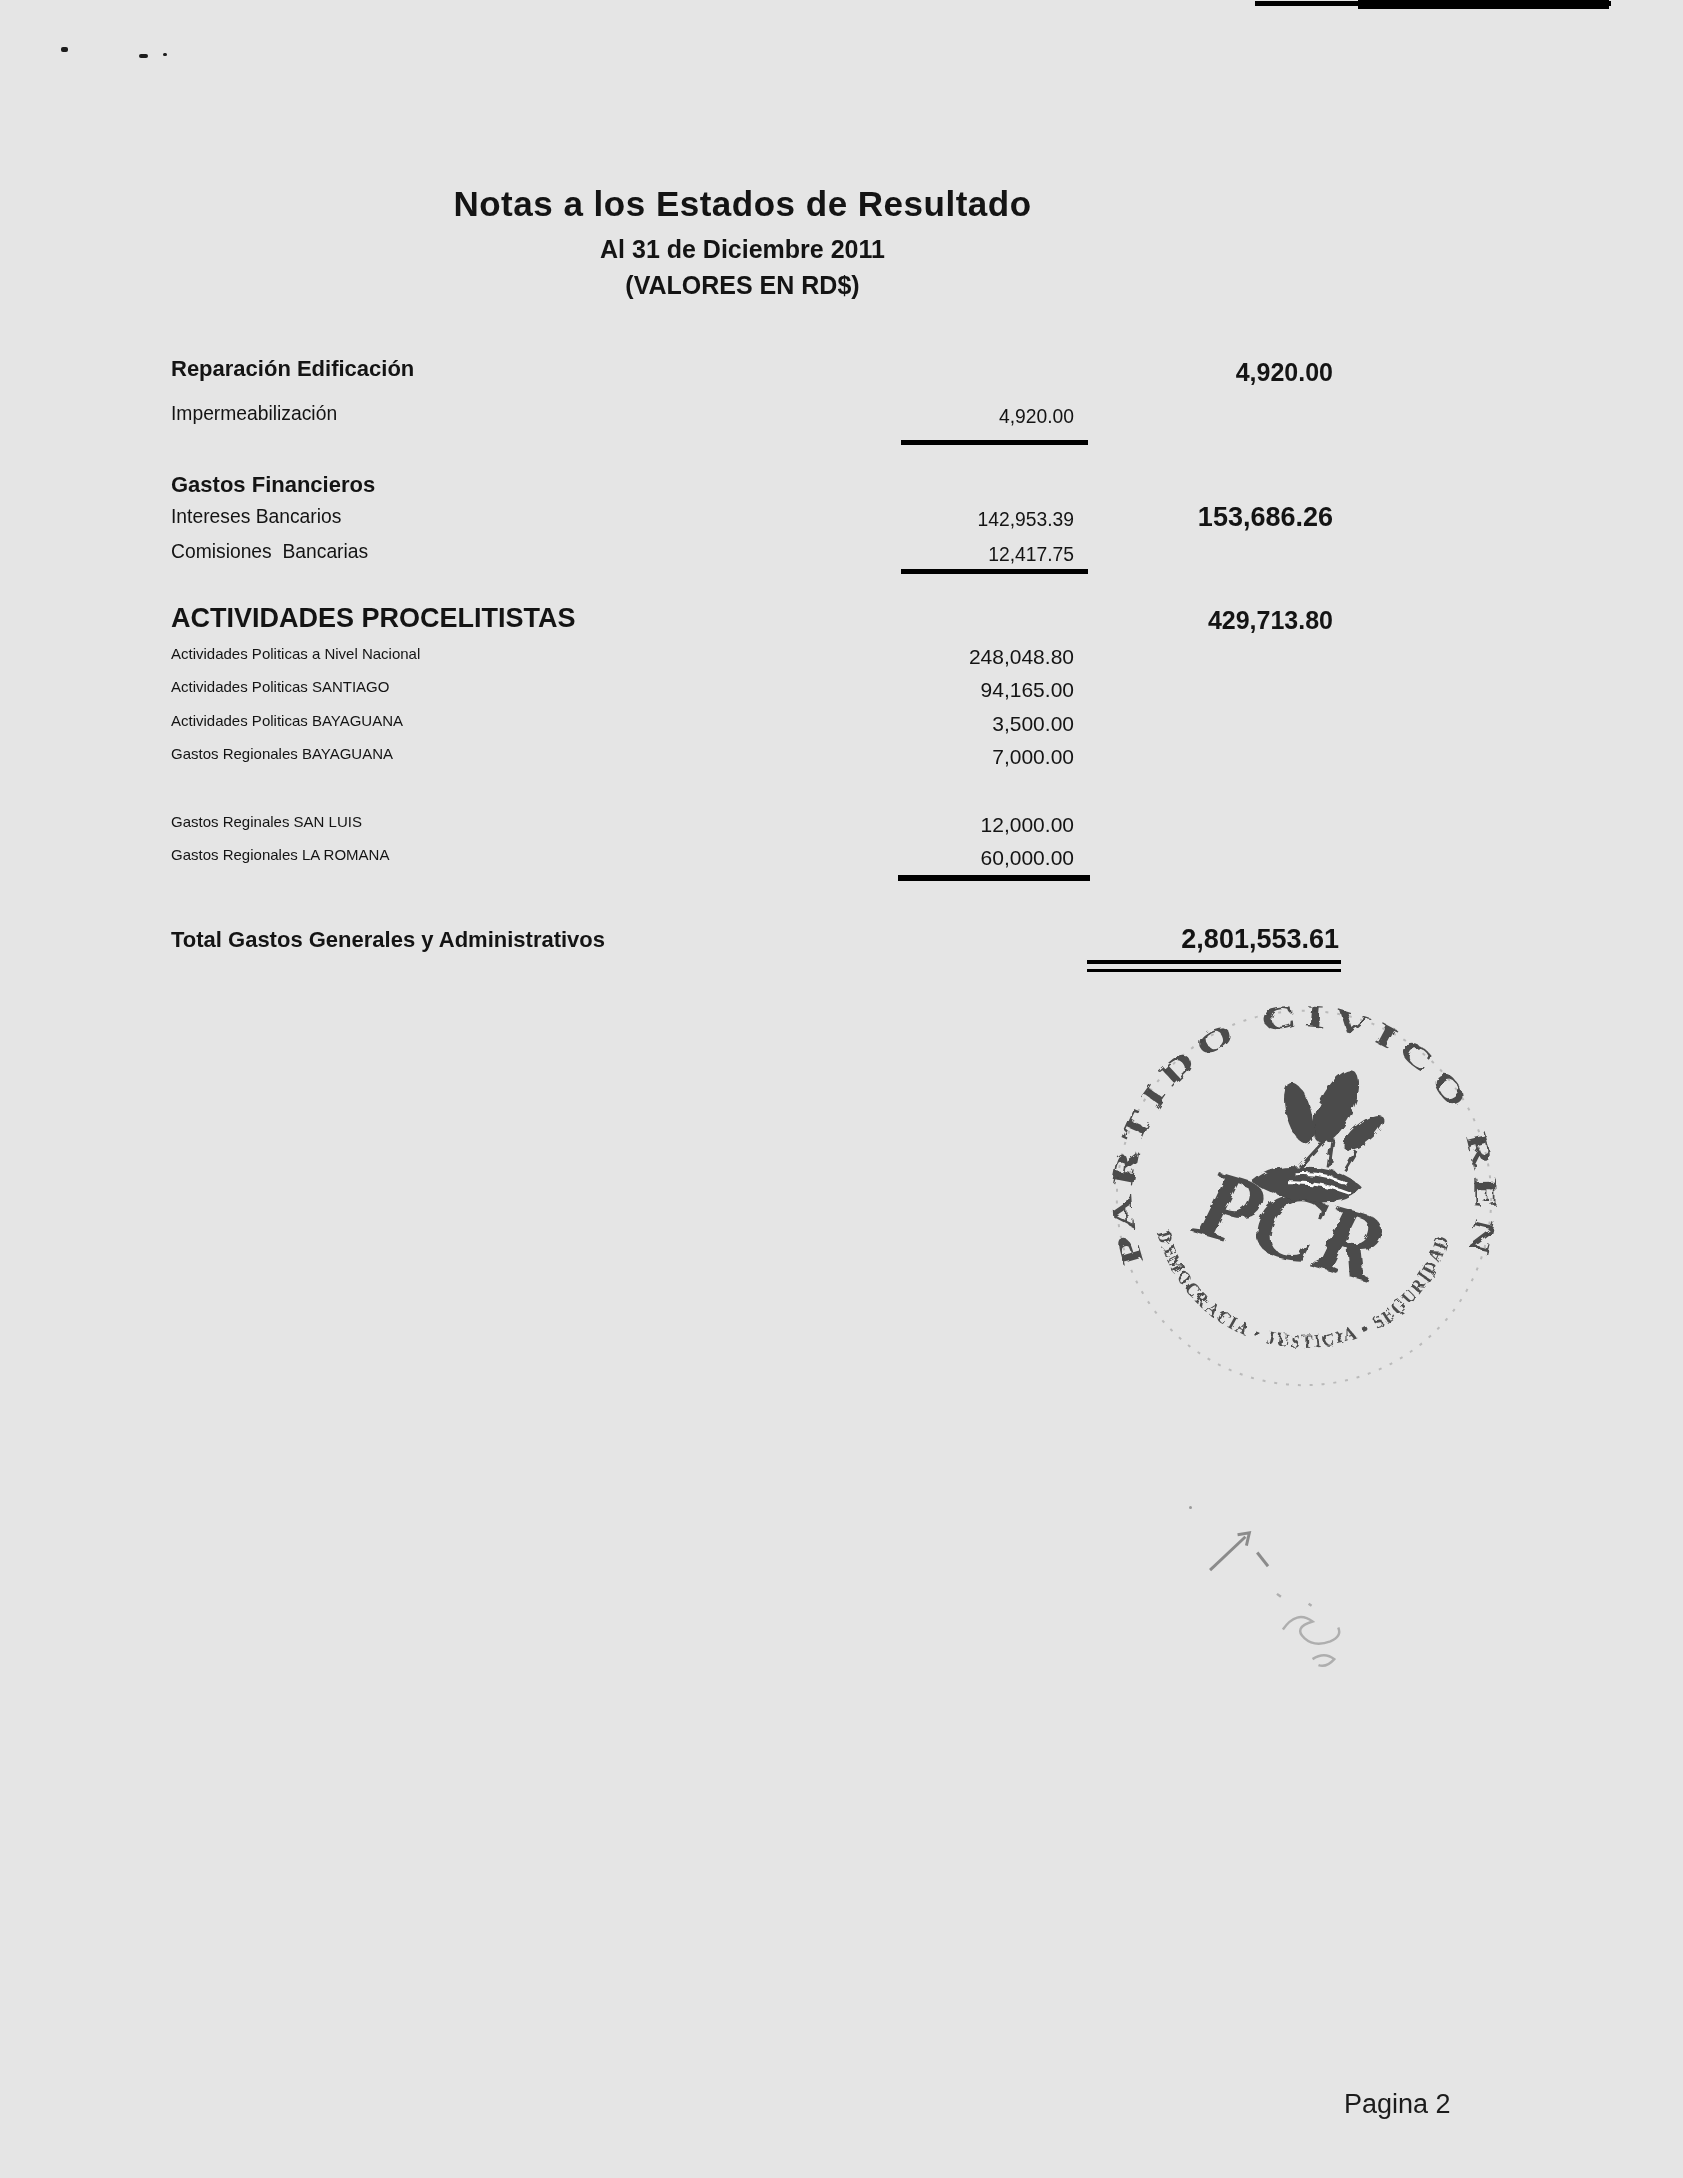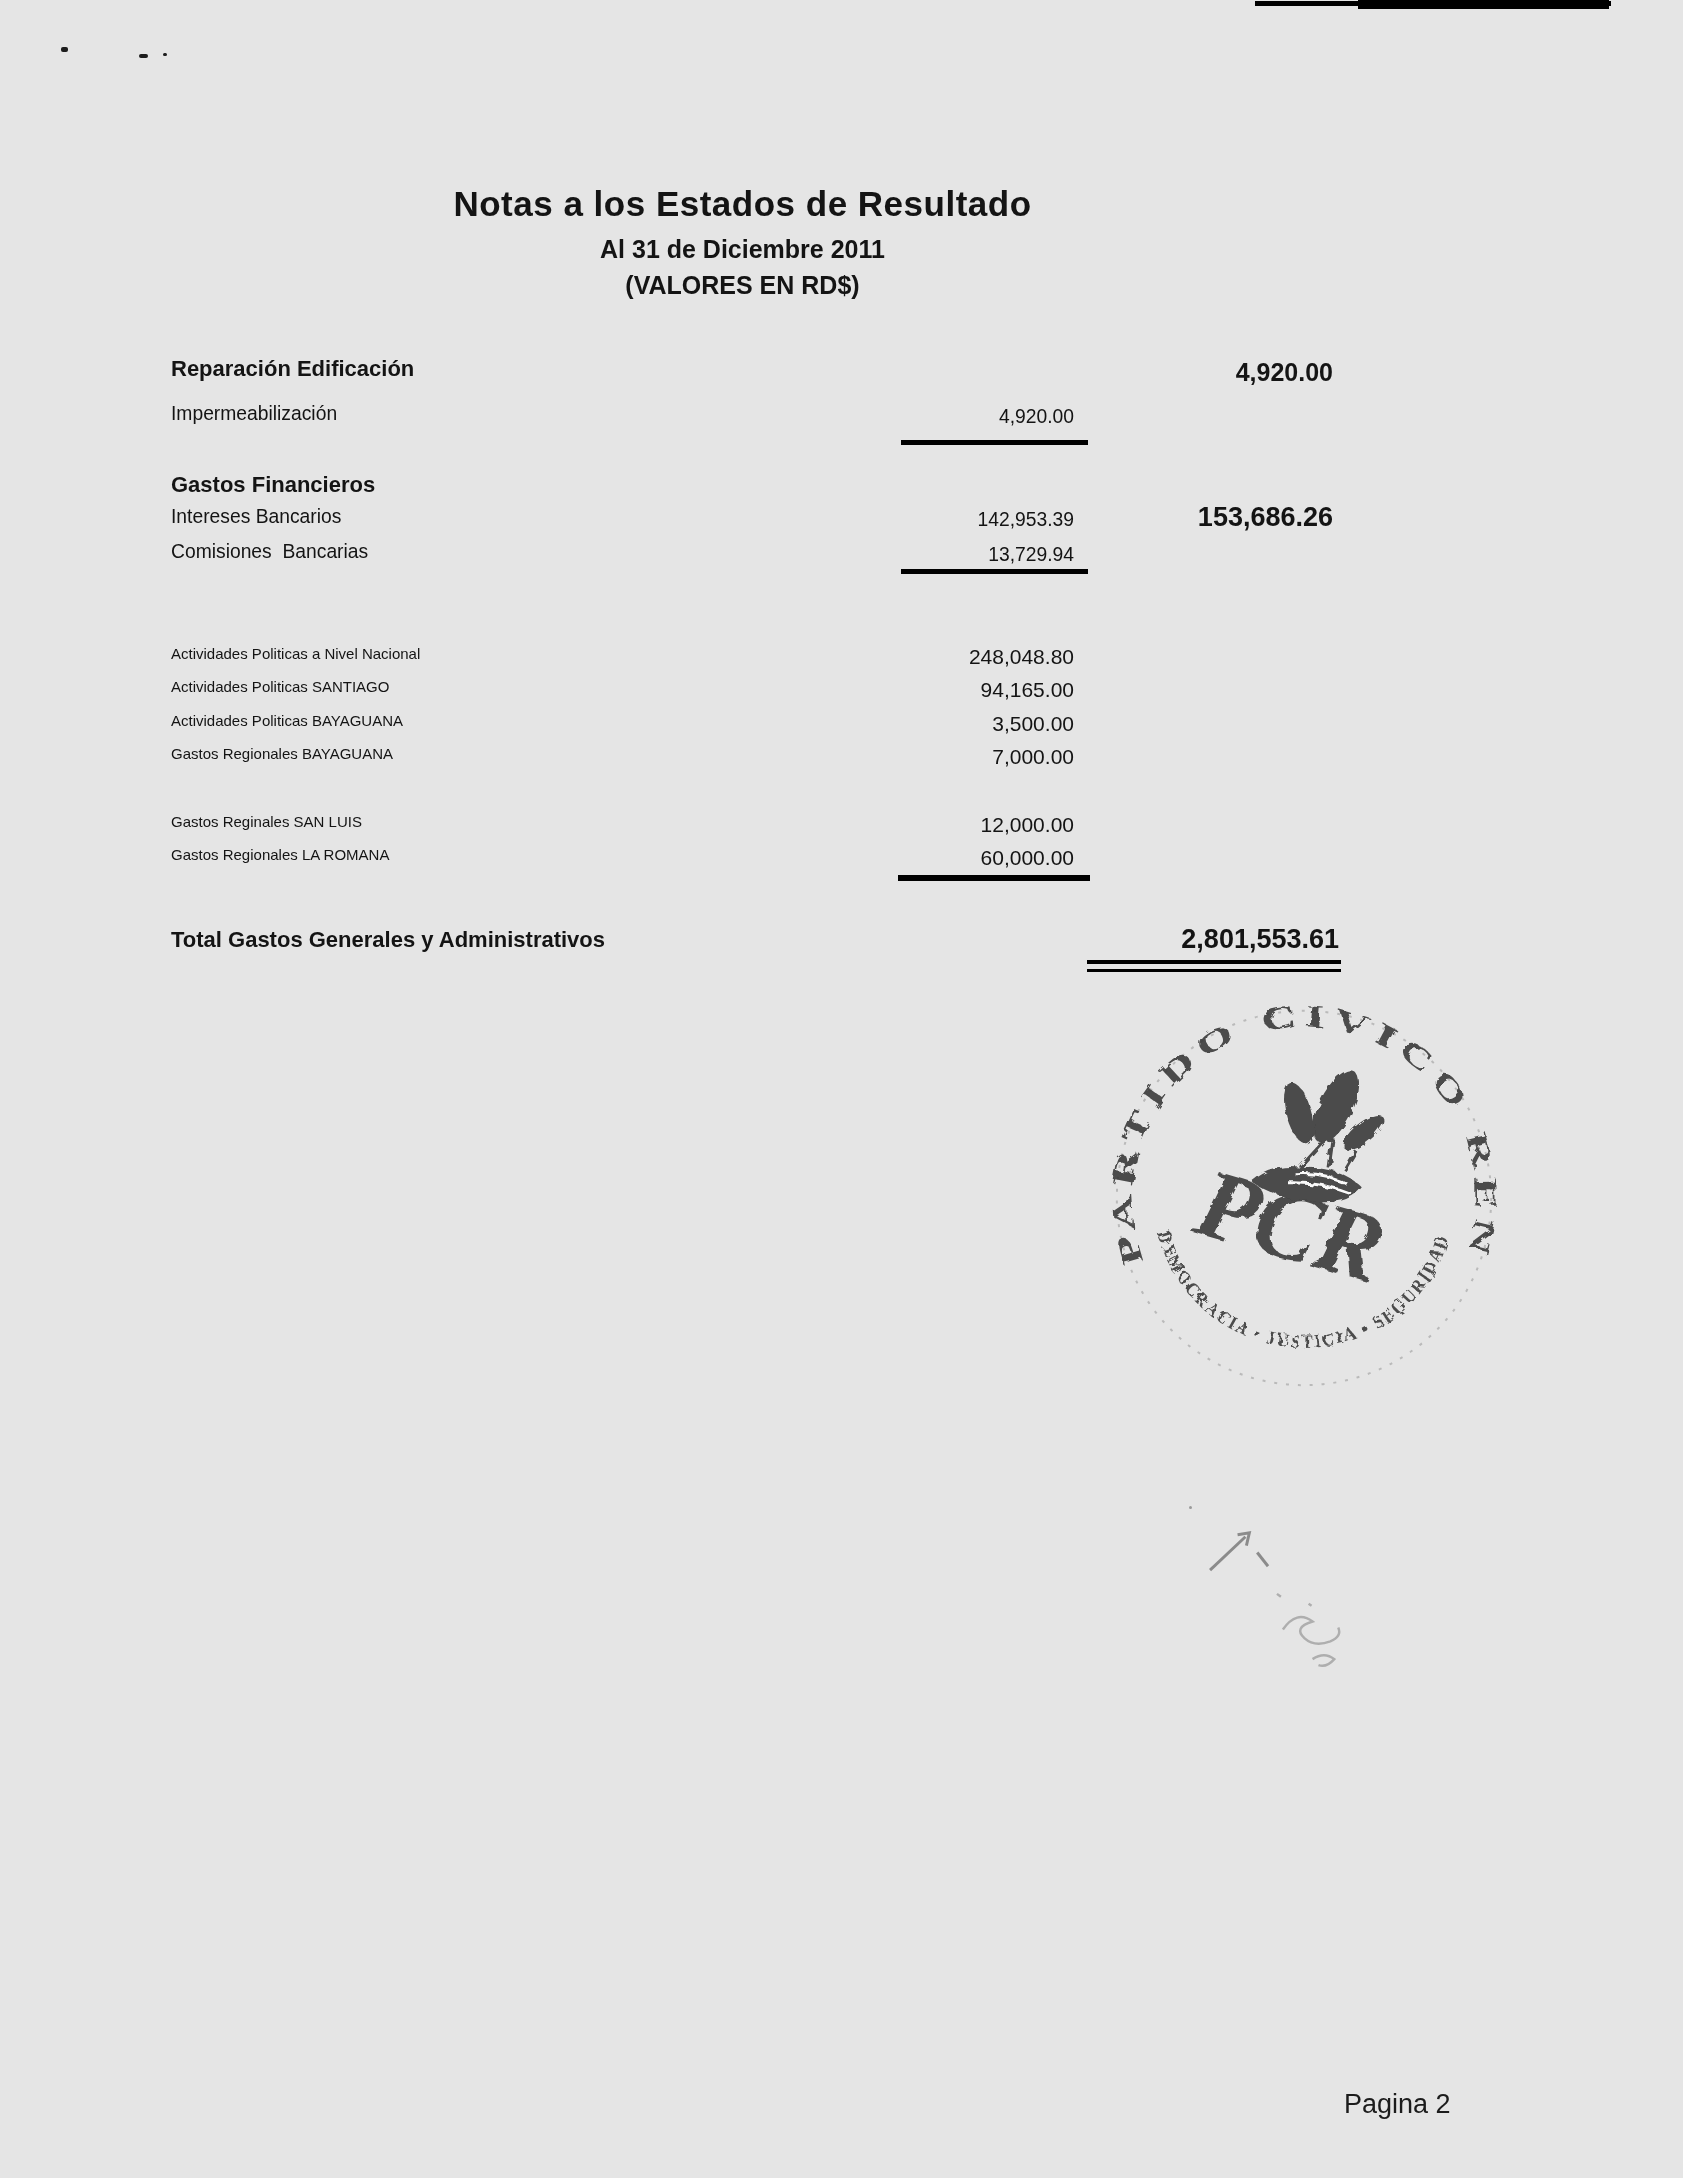--- a/index.html
+++ b/index.html
@@ -90,24 +90,28 @@
   <div class="line" style="top:472px;">
     <span class="lbl heading">Gastos Financieros</span>
   </div>
   <div class="line" style="top:506px;">
     <span class="lbl lbl-sm">Intereses Bancarios</span>
     <span class="amt amt-sm">142,953.39</span>
     <span class="tot tot-lg">153,686.26</span>
   </div>
   <div class="line" style="top:541px;">
     <span class="lbl lbl-sm">Comisiones  Bancarias</span>
-    <span class="amt amt-sm">13,729.94</span>
+    <span class="amt amt-sm">12,417.75</span>
   </div>
   <div class="rule rule2"></div>
 
+  <div class="line" style="top:603px;">
+    <span class="lbl heading" style="font-size:27px;">ACTIVIDADES PROCELITISTAS</span>
+    <span class="tot" style="top:3px;">429,713.80</span>
+  </div>
   <div class="line" style="top:645px;">
     <span class="lbl lbl-md">Actividades Politicas a Nivel Nacional</span>
     <span class="amt amt-md">248,048.80</span>
   </div>
   <div class="line" style="top:678px;padding-left:44px;">
     <span class="lbl lbl-md">Actividades Politicas SANTIAGO</span>
     <span class="amt amt-md">94,165.00</span>
   </div>
   <div class="line" style="top:712px;">
     <span class="lbl lbl-md">Actividades Politicas BAYAGUANA</span>

